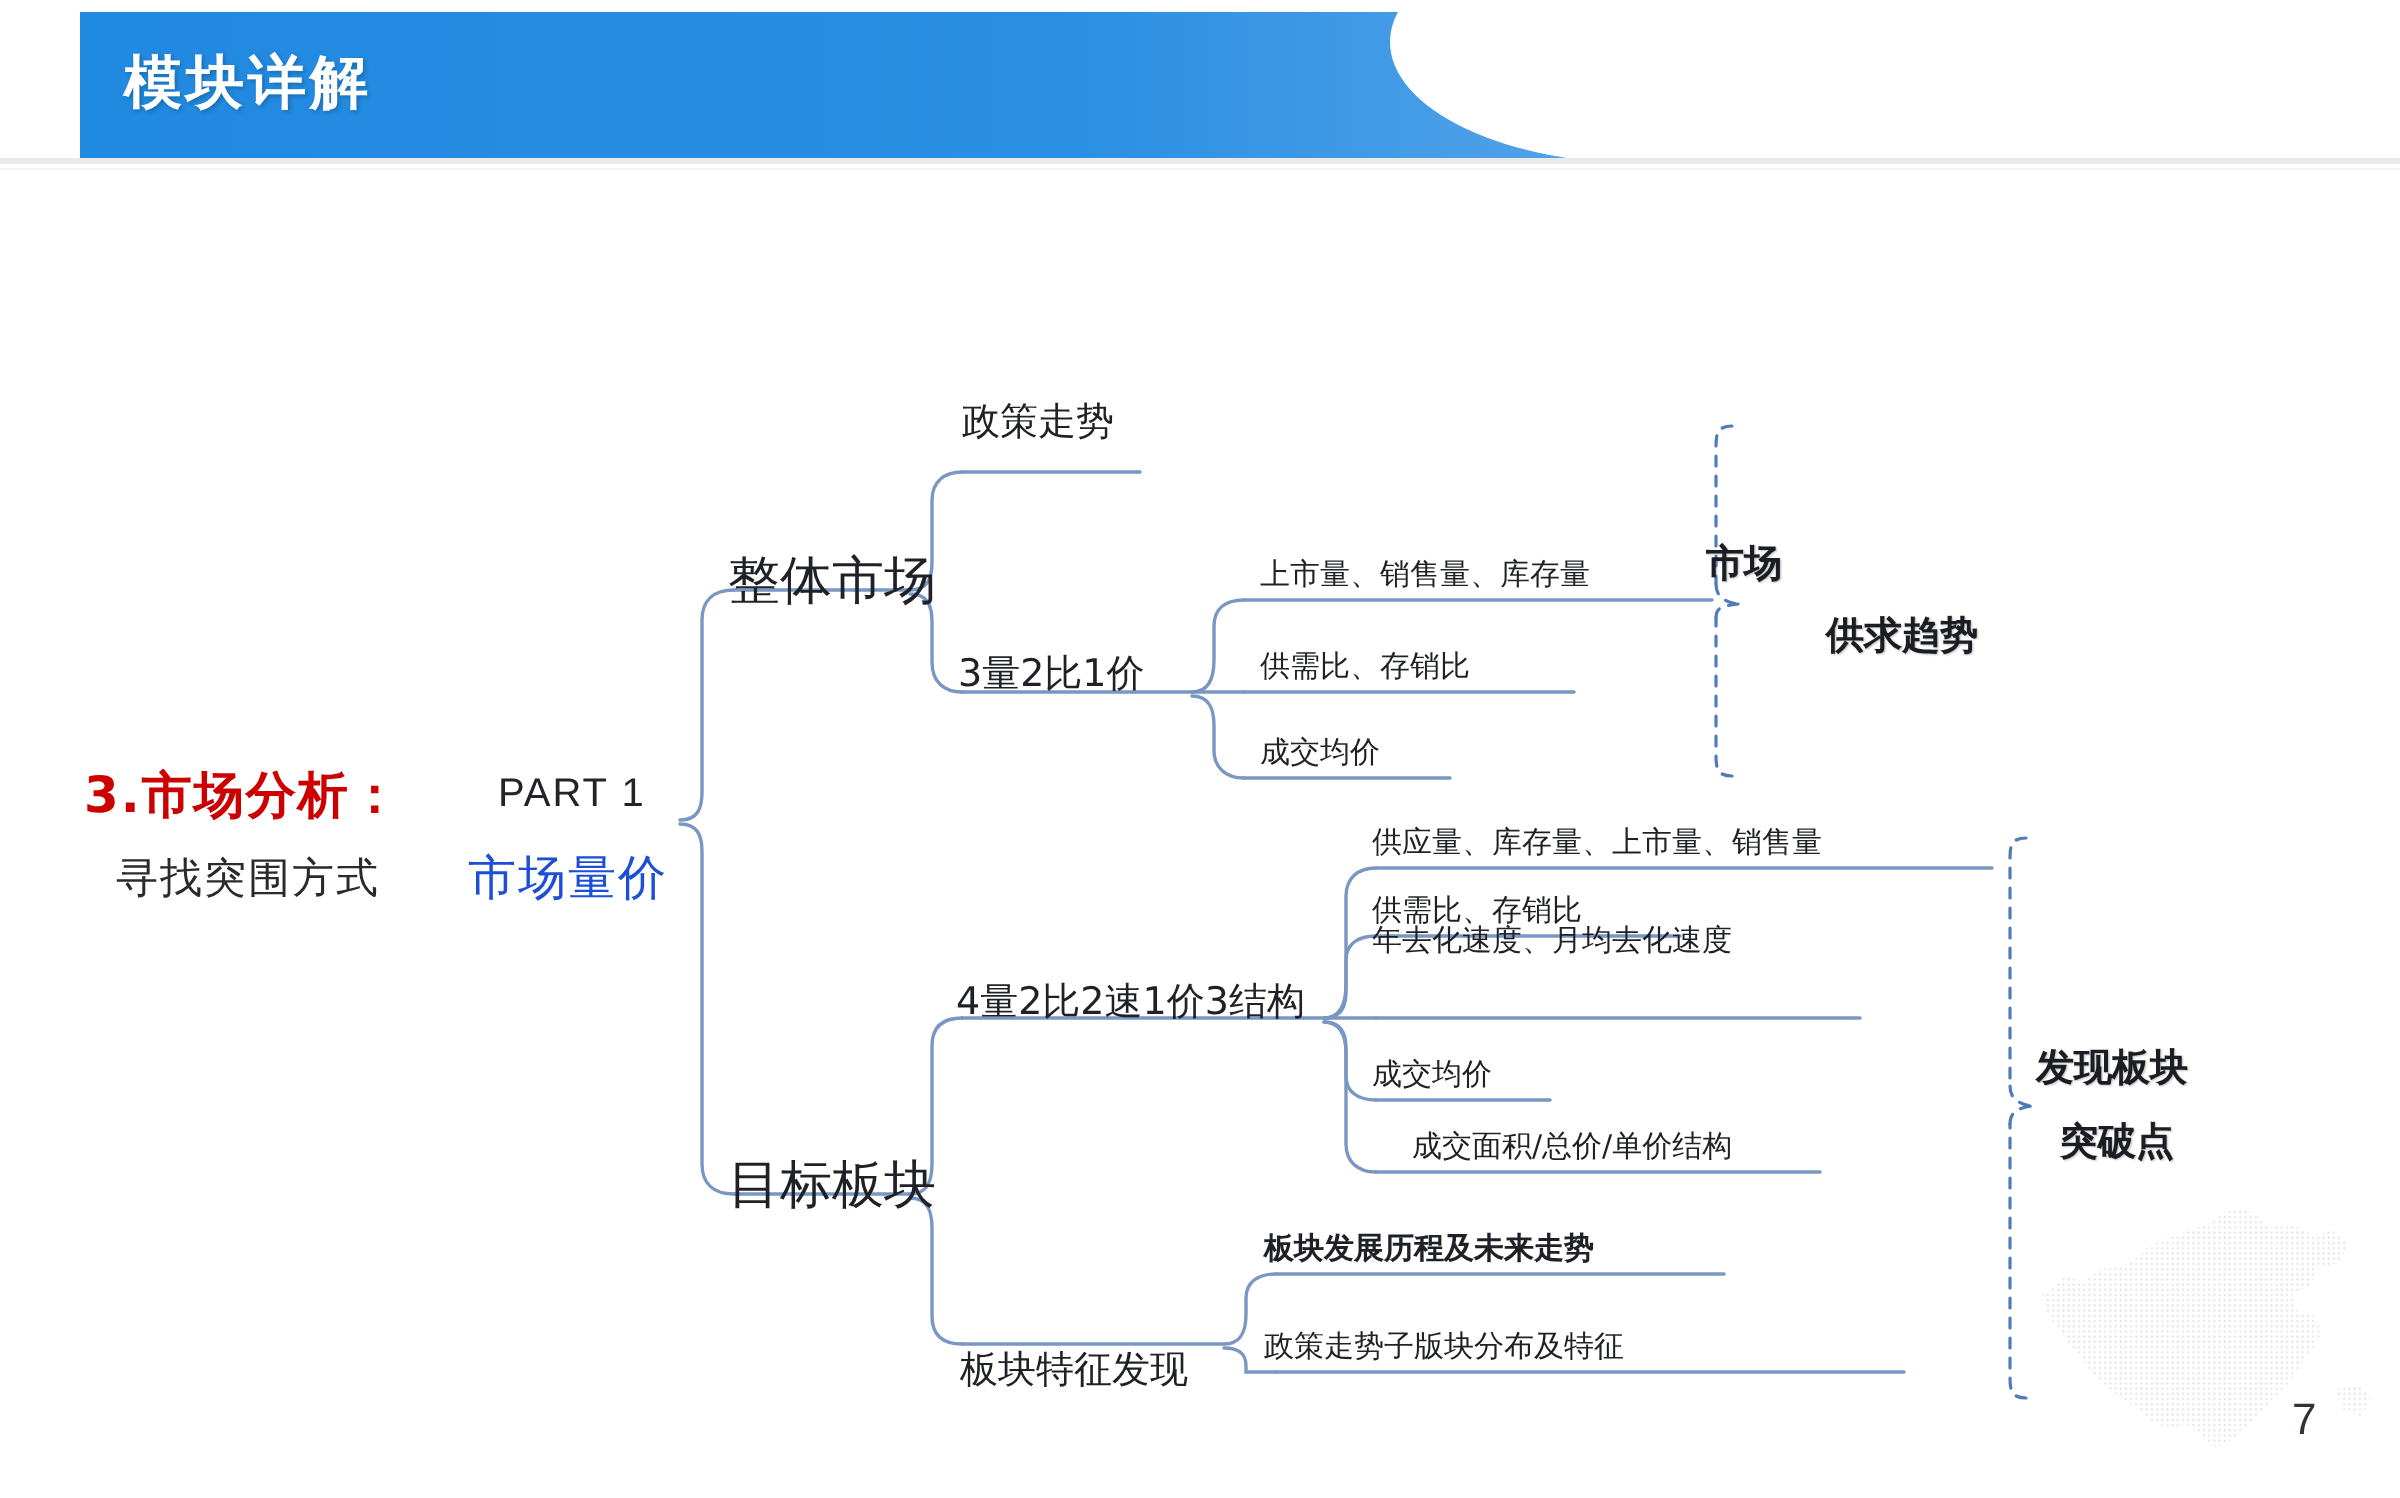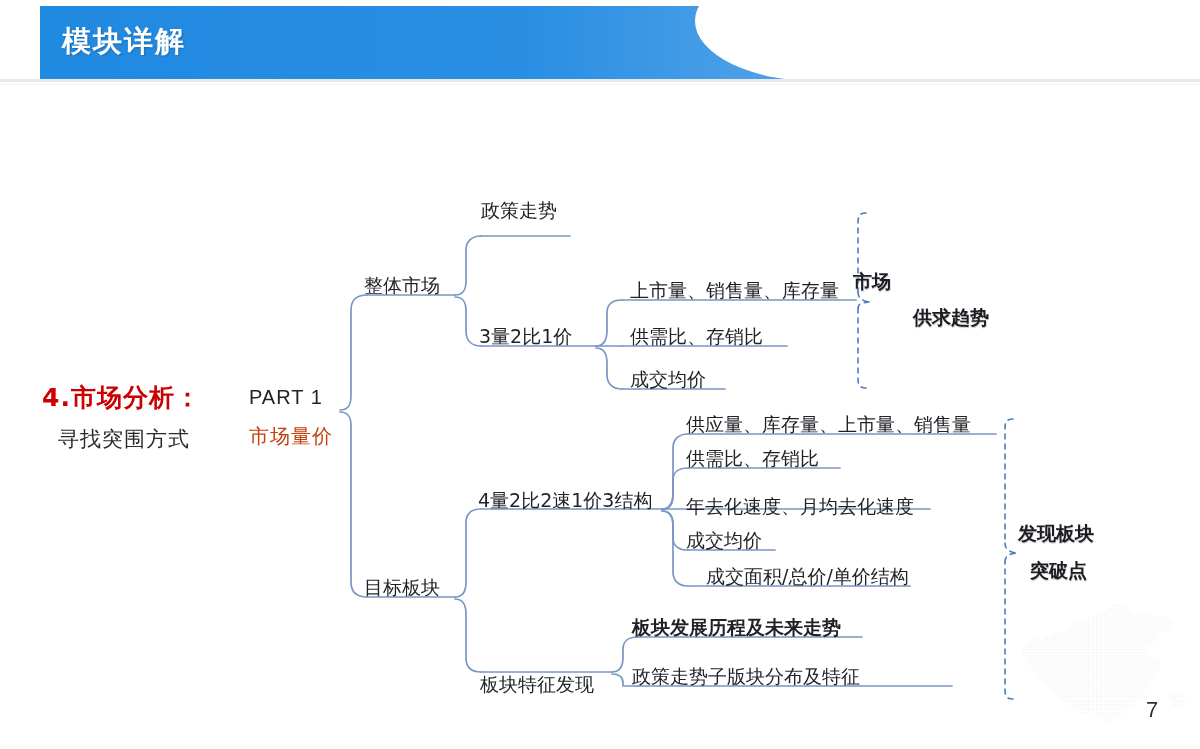--- a/index.html
+++ b/index.html
@@ -53,33 +53,33 @@
     white-space:nowrap;
   }
   
   .root-a{
     position:absolute;left:249px;top:386px;
     font-size:20px;color:#22242a;white-space:nowrap;
     font-family:"Liberation Sans","DejaVu Sans",sans-serif;
     letter-spacing:1px;
   }
   .root-b{
-    position:absolute;left:249px;top:423px;
-    font-size:20px;color:#c2410c;white-space:nowrap;
+    position:absolute;left:234px;top:423px;
+    font-size:24px;color:#1d4ed8;white-space:nowrap;
     font-family:"DejaVu Sans","Liberation Sans",sans-serif;
     letter-spacing:1px;
   }
   
   .node{
     position:absolute;white-space:nowrap;color:#1f2126;
     font-family:"DejaVu Sans","Liberation Sans",sans-serif;
   }
-  .n-l1{font-size:19px;}
+  .n-l1{font-size:26px;}
   .n-l2{font-size:19px;}
-  .n-l3{font-size:19px;}
+  .n-l3{font-size:15px;}
   
   .outcome{
     position:absolute;white-space:nowrap;color:#1b1d22;
     font-weight:bold;font-size:19px;
     font-family:"DejaVu Sans","Liberation Sans",sans-serif;
     text-shadow:0.6px 0.6px 1px rgba(120,120,120,.45);
   }
   
   .wires{position:absolute;left:0;top:0;width:1200px;height:749px;}
   
@@ -176,41 +176,41 @@
   </g>
 
   <g fill="none" stroke="#4f7bbd" stroke-width="1.6" stroke-dasharray="5,5" stroke-linecap="round">
     <path d="M1013 419 C1005 419 1005 424 1005 430 L1005 543"></path>
     <path d="M1005 543 C1005 549 1009 552 1016 553"></path>
     <path d="M1013 699 C1005 699 1005 694 1005 688 L1005 562"></path>
     <path d="M1005 562 C1005 556 1009 554 1016 553"></path>
   </g>
 </svg>
 
-<div class="left-title">4.市场分析：</div>
+<div class="left-title">3.市场分析：</div>
 <div class="left-sub">寻找突围方式</div>
 
 <div class="root-a">PART 1</div>
 <div class="root-b">市场量价</div>
 
 <div class="node n-l1" style="left:364px;top:273px;">整体市场</div>
 <div class="node n-l1" style="left:364px;top:575px;">目标板块</div>
 
 <div class="node n-l2" style="left:481px;top:198px;">政策走势</div>
 <div class="node n-l2" style="left:479px;top:324px;">3量2比1价</div>
 <div class="node n-l2" style="left:478px;top:488px;">4量2比2速1价3结构</div>
 <div class="node n-l2" style="left:480px;top:672px;">板块特征发现</div>
 
 <div class="node n-l3" style="left:630px;top:278px;">上市量、销售量、库存量</div>
 <div class="node n-l3" style="left:630px;top:324px;">供需比、存销比</div>
 <div class="node n-l3" style="left:630px;top:367px;">成交均价</div>
 
 <div class="node n-l3" style="left:686px;top:412px;">供应量、库存量、上市量、销售量</div>
 <div class="node n-l3" style="left:686px;top:446px;">供需比、存销比</div>
-<div class="node n-l3" style="left:686px;top:494px;">年去化速度、月均去化速度</div>
+<div class="node n-l3" style="left:686px;top:461px;">年去化速度、月均去化速度</div>
 <div class="node n-l3" style="left:686px;top:528px;">成交均价</div>
 <div class="node n-l3" style="left:686px;top:564px;margin-left:20px;">成交面积/总价/单价结构</div>
 
 <div class="node n-l3" style="left:632px;top:615px;font-weight:bold;">板块发展历程及未来走势</div>
 <div class="node n-l3" style="left:632px;top:664px;">政策走势子版块分布及特征</div>
 
 <div class="outcome" style="left:853px;top:269px;">市场</div>
 <div class="outcome" style="left:885px;top:305px;margin-left:28px;">供求趋势</div>
 <div class="outcome" style="left:1018px;top:521px;">发现板块</div>
 <div class="outcome" style="left:1030px;top:558px;">突破点</div>

